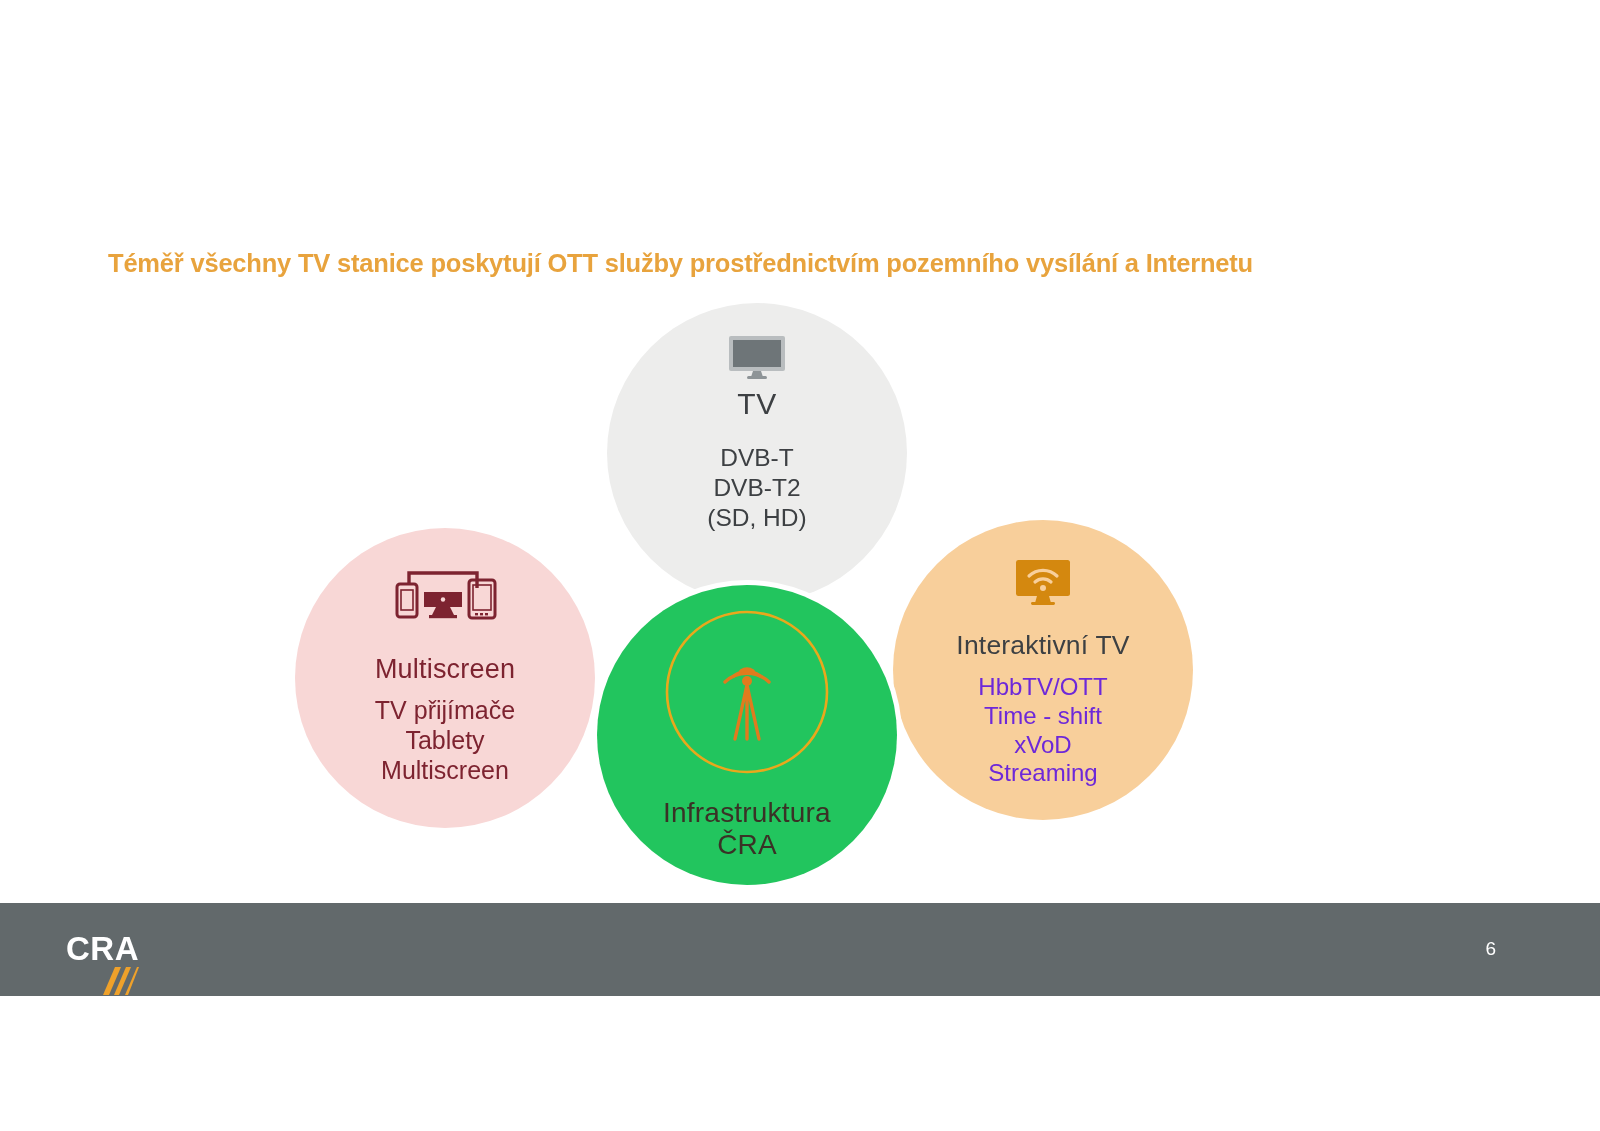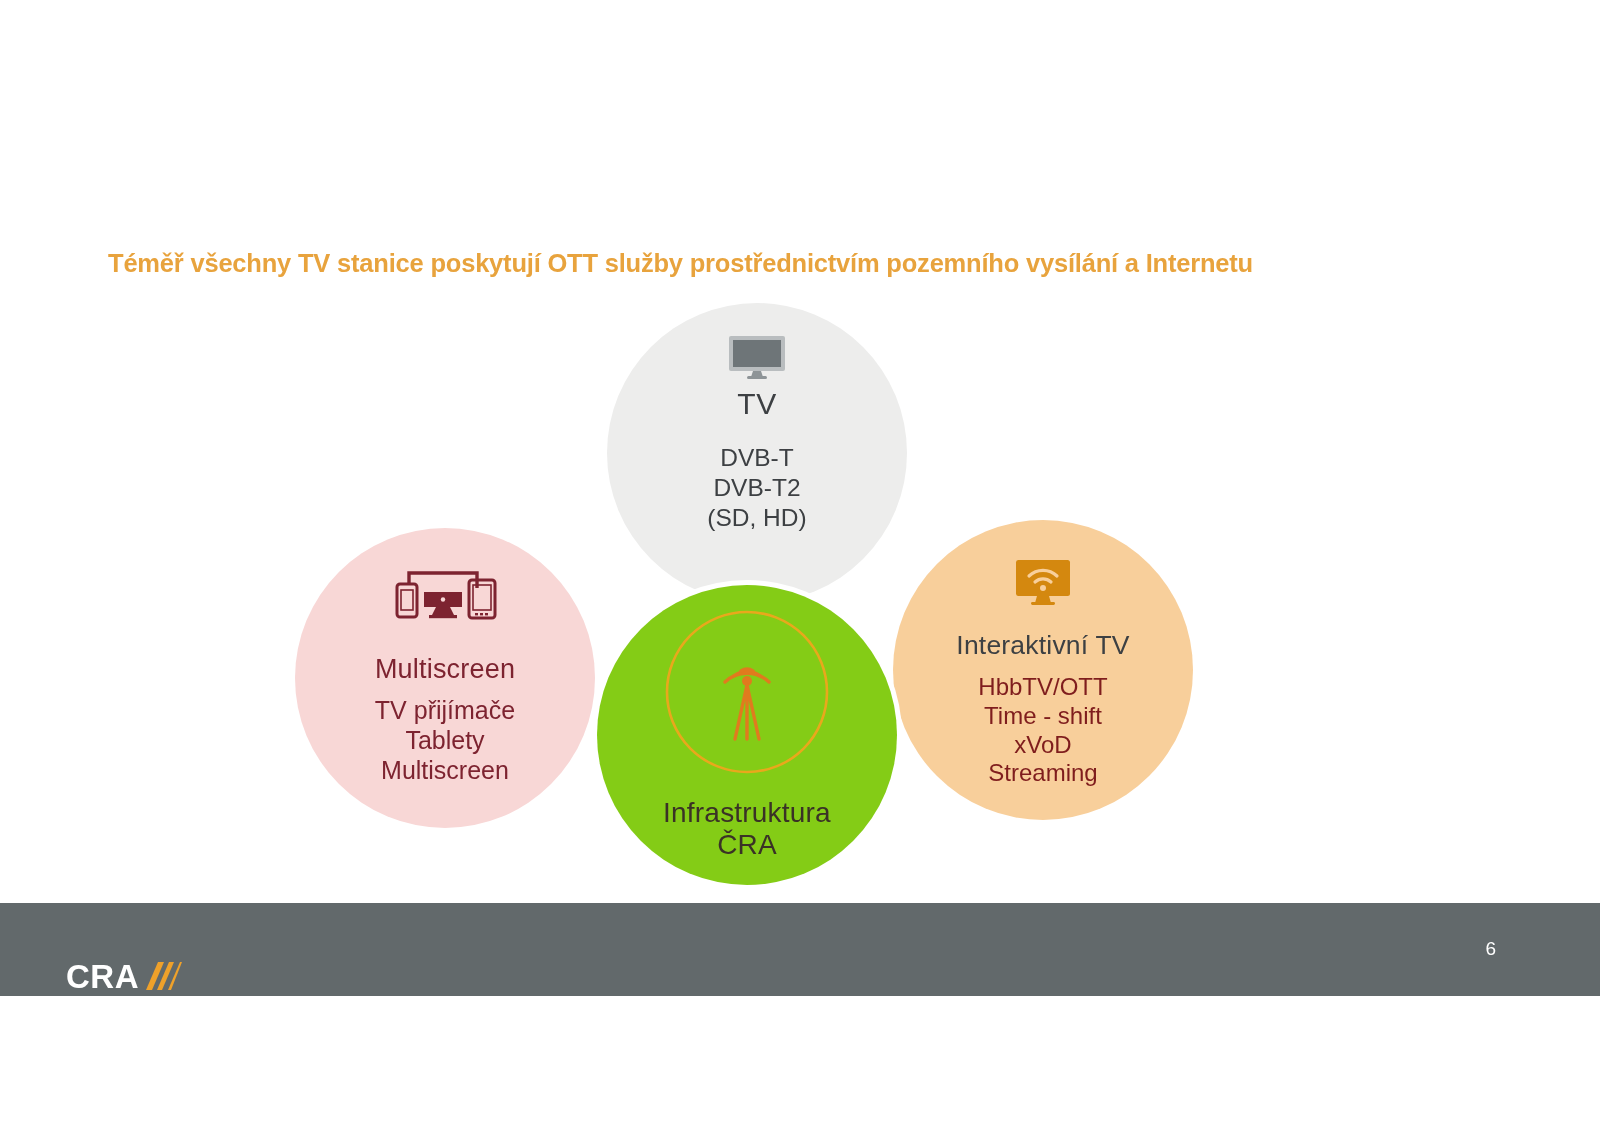--- a/index.html
+++ b/index.html
@@ -124,31 +124,31 @@
   .bubble-interactive .bubble-heading {
     margin-top: 20px;
     font-size: 26.5px;
     color: #3d4043;
     letter-spacing: 0.2px;
   }
   .bubble-interactive .bubble-lines {
     margin-top: 12px;
     font-size: 24px;
     line-height: 1.2;
-    color: #7f1d1d;
+    color: #6d28d9;
     text-align: center;
   }
 
   
   .bubble-center {
     left: 597px;
     top: 585px;
     width: 300px;
     height: 300px;
-    background: #84cc16;
+    background: #22c55e;
     z-index: 5;
     box-shadow: 0 0 0 5px #ffffff;
     justify-content: flex-start;
   }
   .bubble-center .bubble-icon { margin-top: 22px; }
   .bubble-center .bubble-heading {
     margin-top: 16px;
     font-size: 28px;
     line-height: 1.14;
     color: #3a3226;
@@ -164,24 +164,25 @@
     position: absolute;
     left: 0;
     top: 903px;
     width: 1600px;
     height: 93px;
     background: #62696B;
   }
   .logo {
     position: absolute;
     left: 66px;
-    top: 960px;
+    top: 932px;
     display: flex;
-    align-items: flex-start;
+    align-items: flex-end;
     height: 38px;
+    flex-direction: column;
   }
   .logo-word {
     font-size: 33px;
     font-weight: bold;
     color: #ffffff;
     letter-spacing: 0.5px;
     line-height: 1;
   }
   .logo-mark {
     margin-left: 3px;

